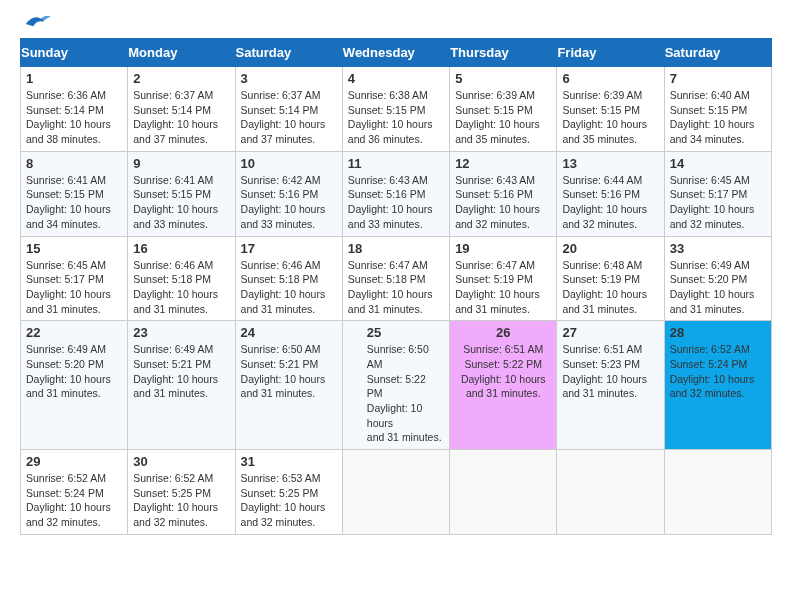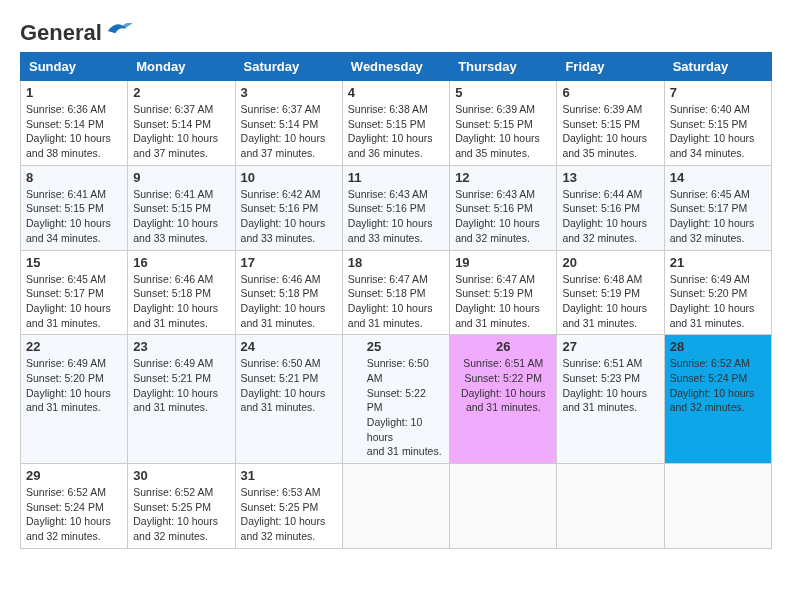--- a/index.html
+++ b/index.html
@@ -40,21 +40,21 @@
       color: #555;
     }
     .calendar {
       width: 100%;
       border-collapse: collapse;
       font-size: 11px;
     }
     .calendar th {
       background: #1a6fbc;
       color: #fff;
-      padding: 6px 8px;
+      padding: 6px 0;
       text-align: left;
       font-size: 13px;
       font-weight: bold;
       border: 1px solid #1a6fbc;
     }
     .calendar td {
       border: 1px solid #ccc;
       vertical-align: top;
       padding: 4px 5px;
       width: 14.28%;
@@ -80,21 +80,20 @@
     .empty-cell {
       background: #f9f9f9 !important;
     }
   </style>
 </head>
 <body>
 
 <div class="header">
   <div class="logo">
     <div style="display:flex; align-items:center;">
-      <span style="font-size:22px; font-weight:bold; color:#333;">General</span>
       <svg class="logo-bird" viewBox="0 0 40 25" style="margin-left:2px; margin-top:-8px;">
         <path d="M5,15 Q15,2 25,8 Q30,3 38,5 Q30,8 28,12 Q20,10 15,18 Z" fill="#1a6fbc"></path>
         <path d="M25,8 Q30,3 38,5 Q33,7 30,10 Z" fill="#5ba3e0"></path>
       </svg>
     </div>
     <span style="font-size:22px; font-weight:bold; color:#1a6fbc; margin-top:-4px;"></span>
   </div>
   <div class="title-section">
     <div class="month-title"></div>
     <div class="location"></div>
@@ -193,21 +192,21 @@
         </td>
         <td>
           <span class="day-num">19</span>
           <div class="day-info">Sunrise: 6:47 AM<br>Sunset: 5:19 PM<br>Daylight: 10 hours<br>and 31 minutes.</div>
         </td>
         <td>
           <span class="day-num">20</span>
           <div class="day-info">Sunrise: 6:48 AM<br>Sunset: 5:19 PM<br>Daylight: 10 hours<br>and 31 minutes.</div>
         </td>
         <td>
-          <span class="day-num">21</span>
+          <span class="day-num">33</span>
           <div class="day-info">Sunrise: 6:49 AM<br>Sunset: 5:20 PM<br>Daylight: 10 hours<br>and 31 minutes.</div>
         </td>
       </tr>
       <tr>
         <td style="background: rgb(245, 248, 252);">
           <span class="day-num">22</span>
           <div class="day-info">Sunrise: 6:49 AM<br>Sunset: 5:20 PM<br>Daylight: 10 hours<br>and 31 minutes.</div>
         </td>
         <td style="background: rgb(245, 248, 252);">
           <span class="day-num">23</span>

